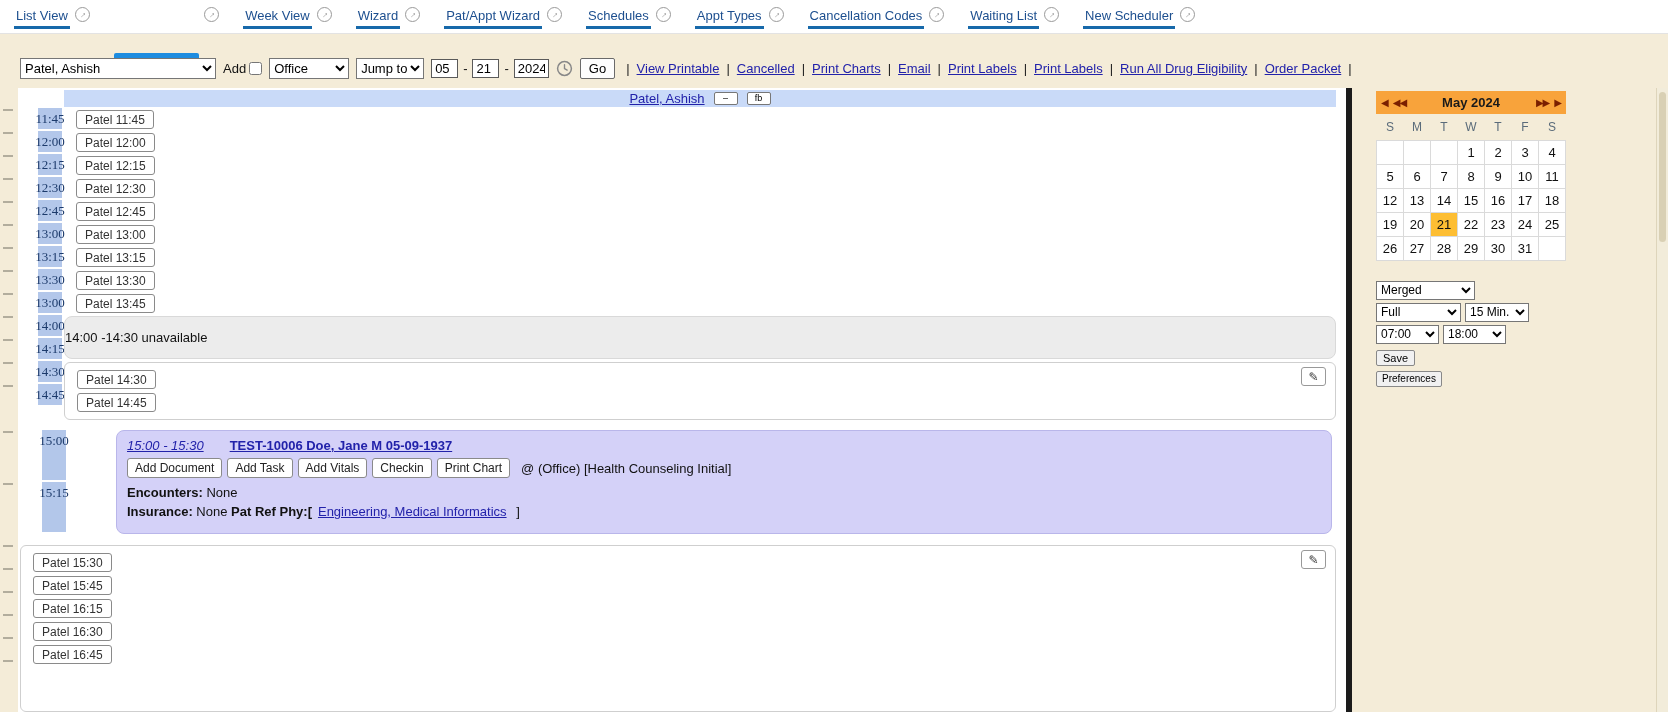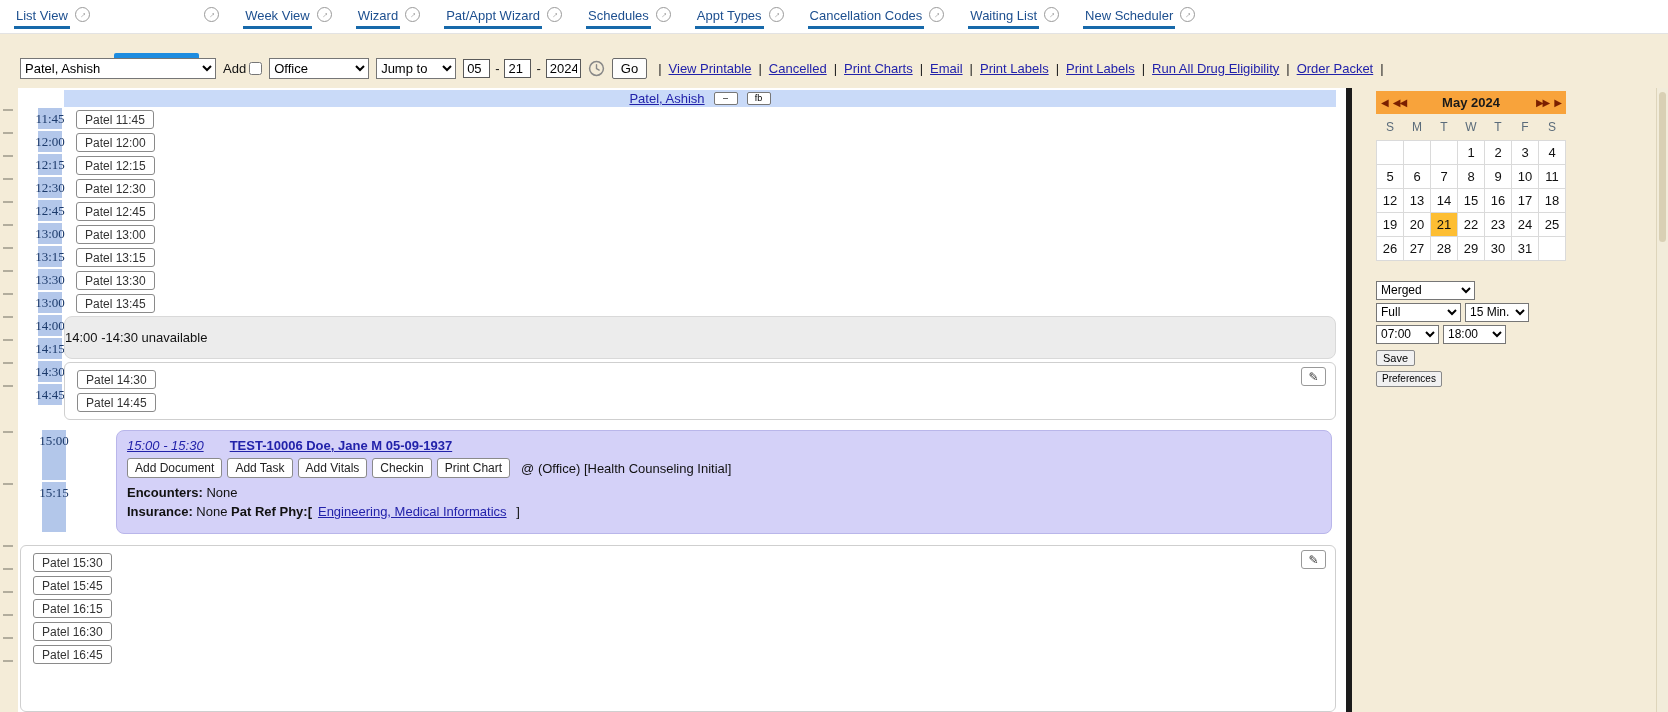--- a/index.html
+++ b/index.html
@@ -15,22 +15,22 @@
   .tab{color:var(--tab-text,#1d4f8f);padding:3px 2px;border-bottom:3px solid var(--tab-underline,#1769aa);cursor:pointer;}
   .tab.active{background:var(--active-tab,#1d8ce0);color:#fff;font-weight:bold;padding:3px 11px;border-radius:2px;margin-top:48px;}
   .tab-icon{width:15px;height:15px;border:1px solid #9a9a9a;border-radius:50%;display:flex;
             align-items:center;justify-content:center;margin-top:2px;cursor:pointer;background:#fff;}
   .tab-icon-arrow{display:inline-block;transform:rotate(-45deg);font-size:9px;color:#8a8a8a;line-height:1;}
 
   
   .toolbar{margin-top:18px;height:32px;display:flex;align-items:center;gap:7px;padding-left:20px;white-space:nowrap;}
   .toolbar select{height:21px;border:1px solid #767676;background:#fff;font-size:13px;font-family:inherit;}
   .provider-select{width:196px;}
-  .facility-select{width:100px;}
-  .jump-select{width:80px;}
+  .facility-select{width:80px;}
+  .jump-select{width:68px;}
   .add-wrap{display:flex;align-items:center;gap:3px;}
   .add-wrap input{margin:0;width:13px;height:13px;}
   input.date{height:19px;border:1px solid #5a5a5a;padding:0 3px;font-size:13px;background:#fff;font-family:inherit;}
   .d2{width:27px;}
   .d4{width:35px;}
   .dsep{margin:0 -2px;}
   .clock-btn{display:flex;align-items:center;cursor:pointer;}
   .go-btn{height:21px;border:1px solid #6a6a6a;background:#fdfdfd;border-radius:2px;padding:0 8px;
           font-size:13px;cursor:pointer;font-family:inherit;}
   .toolbar-links{display:flex;gap:7px;align-items:center;margin-left:4px;}

